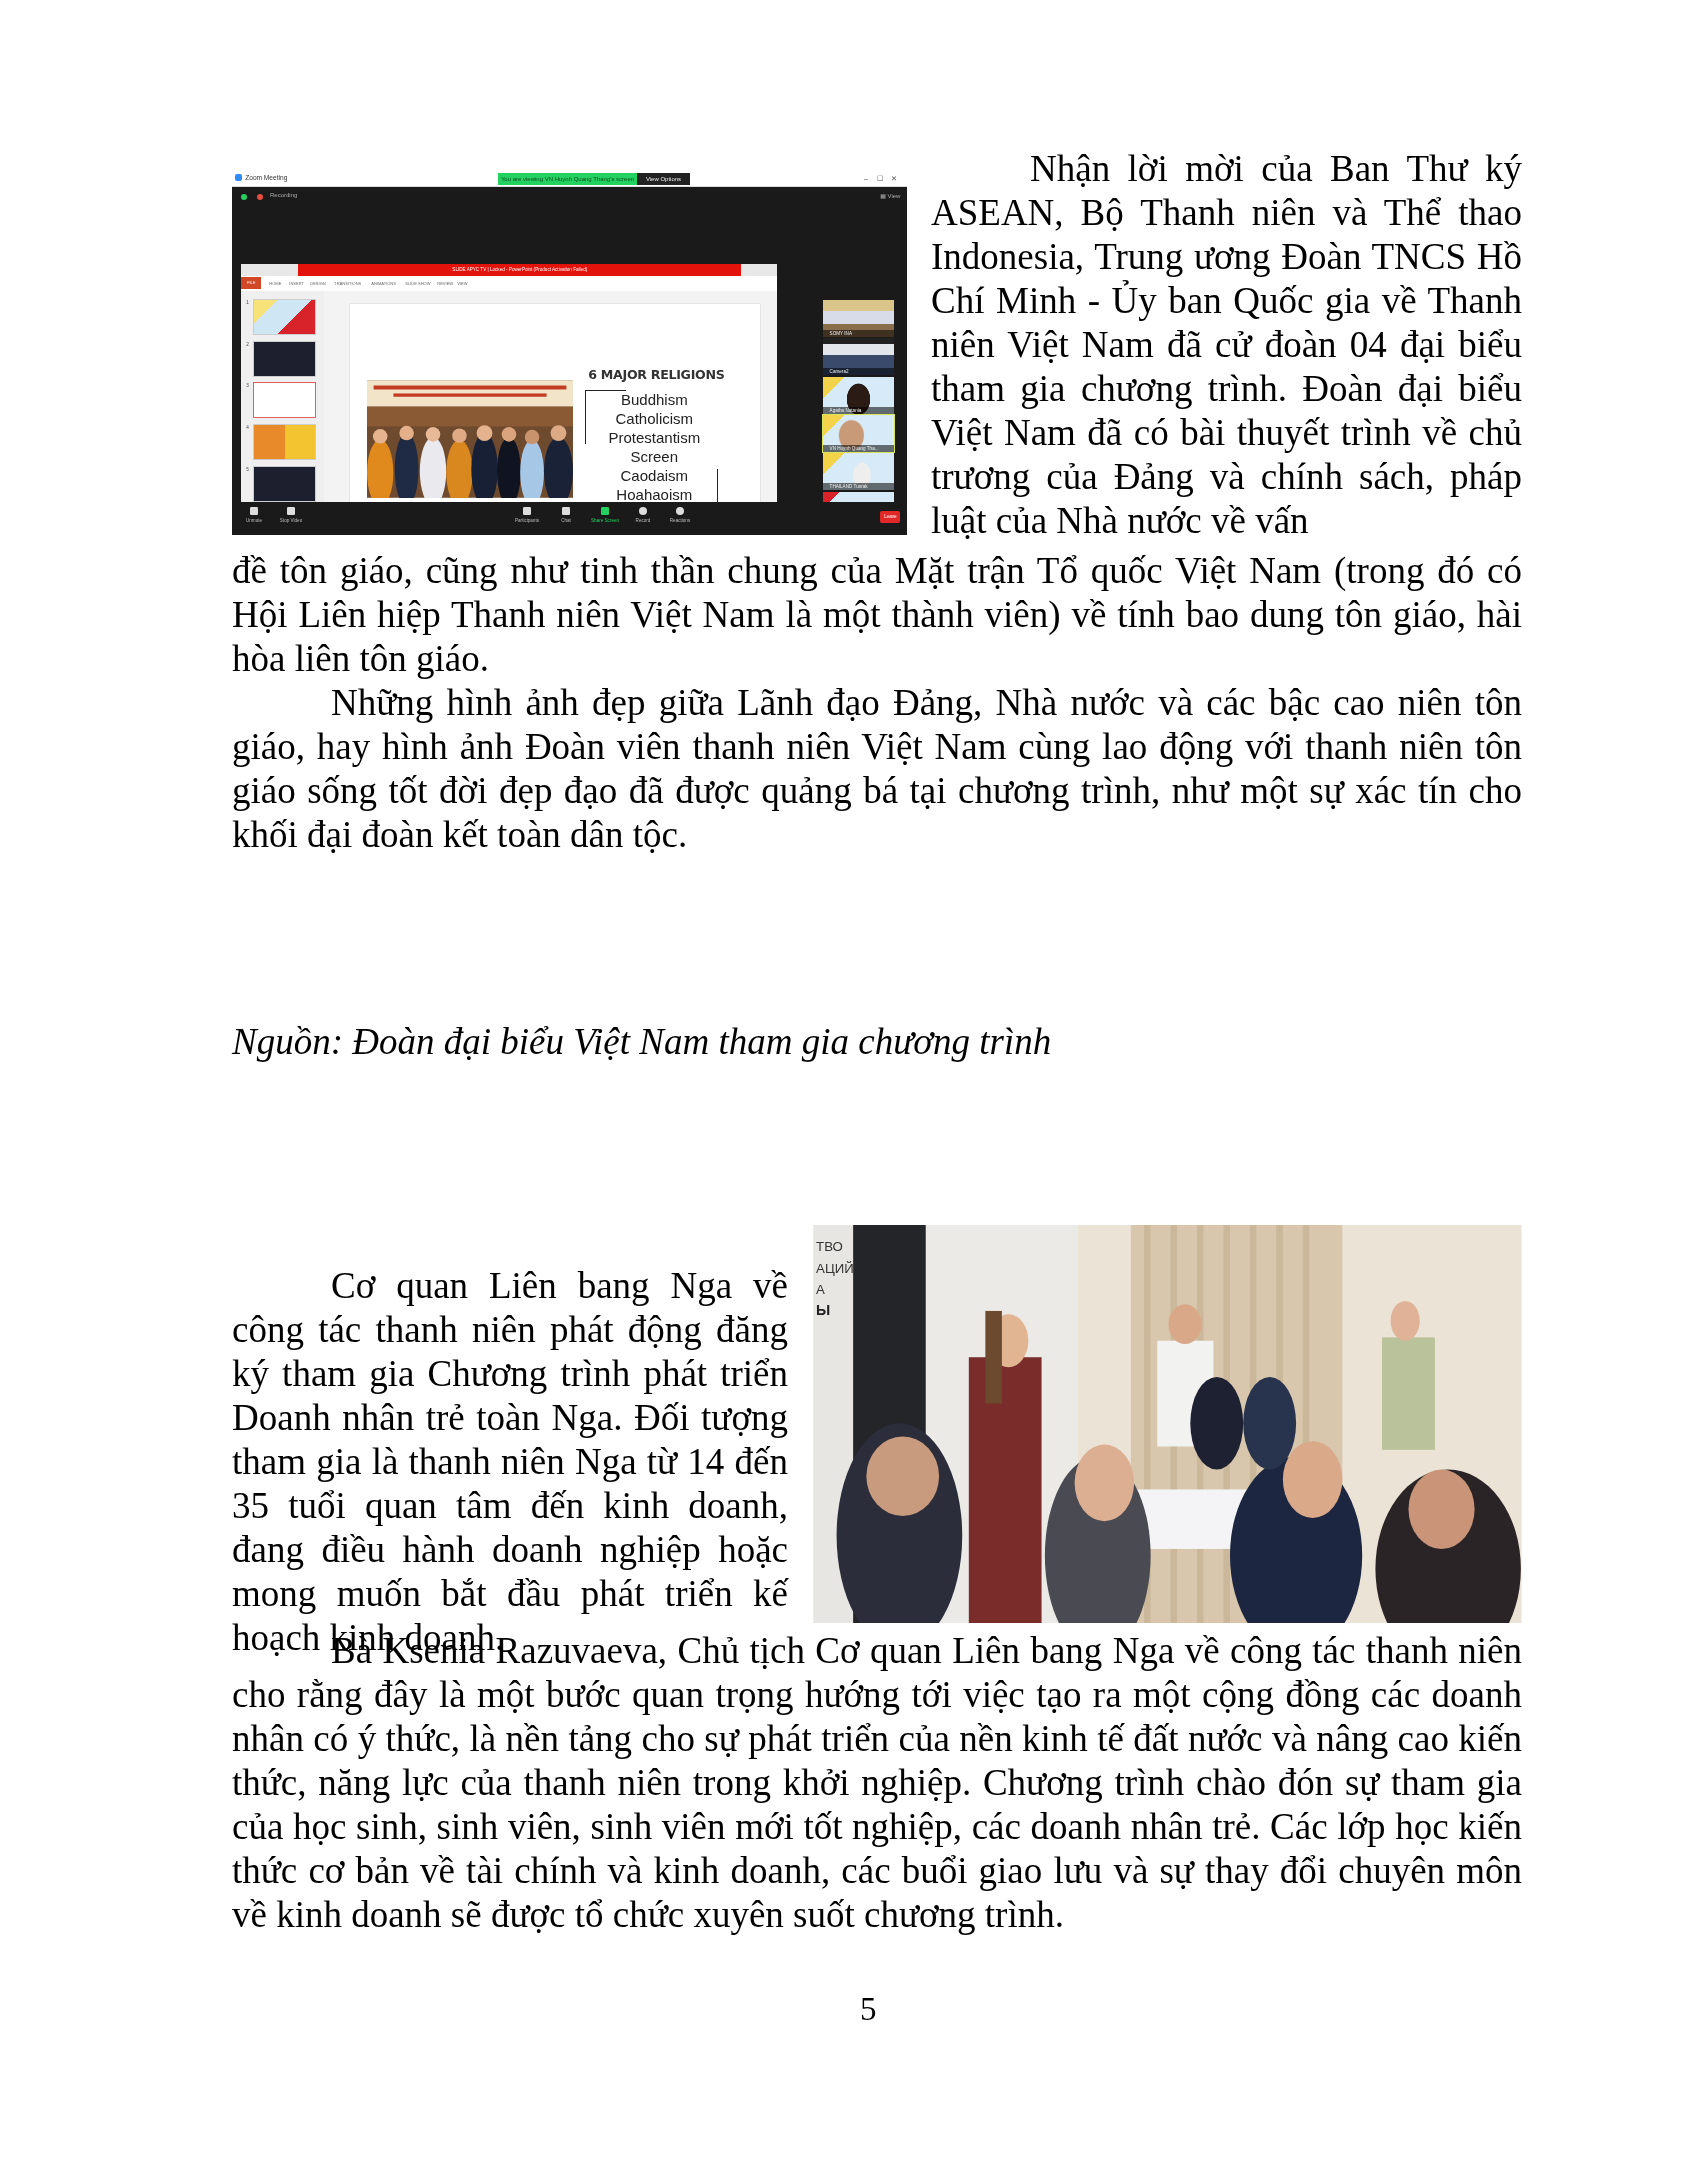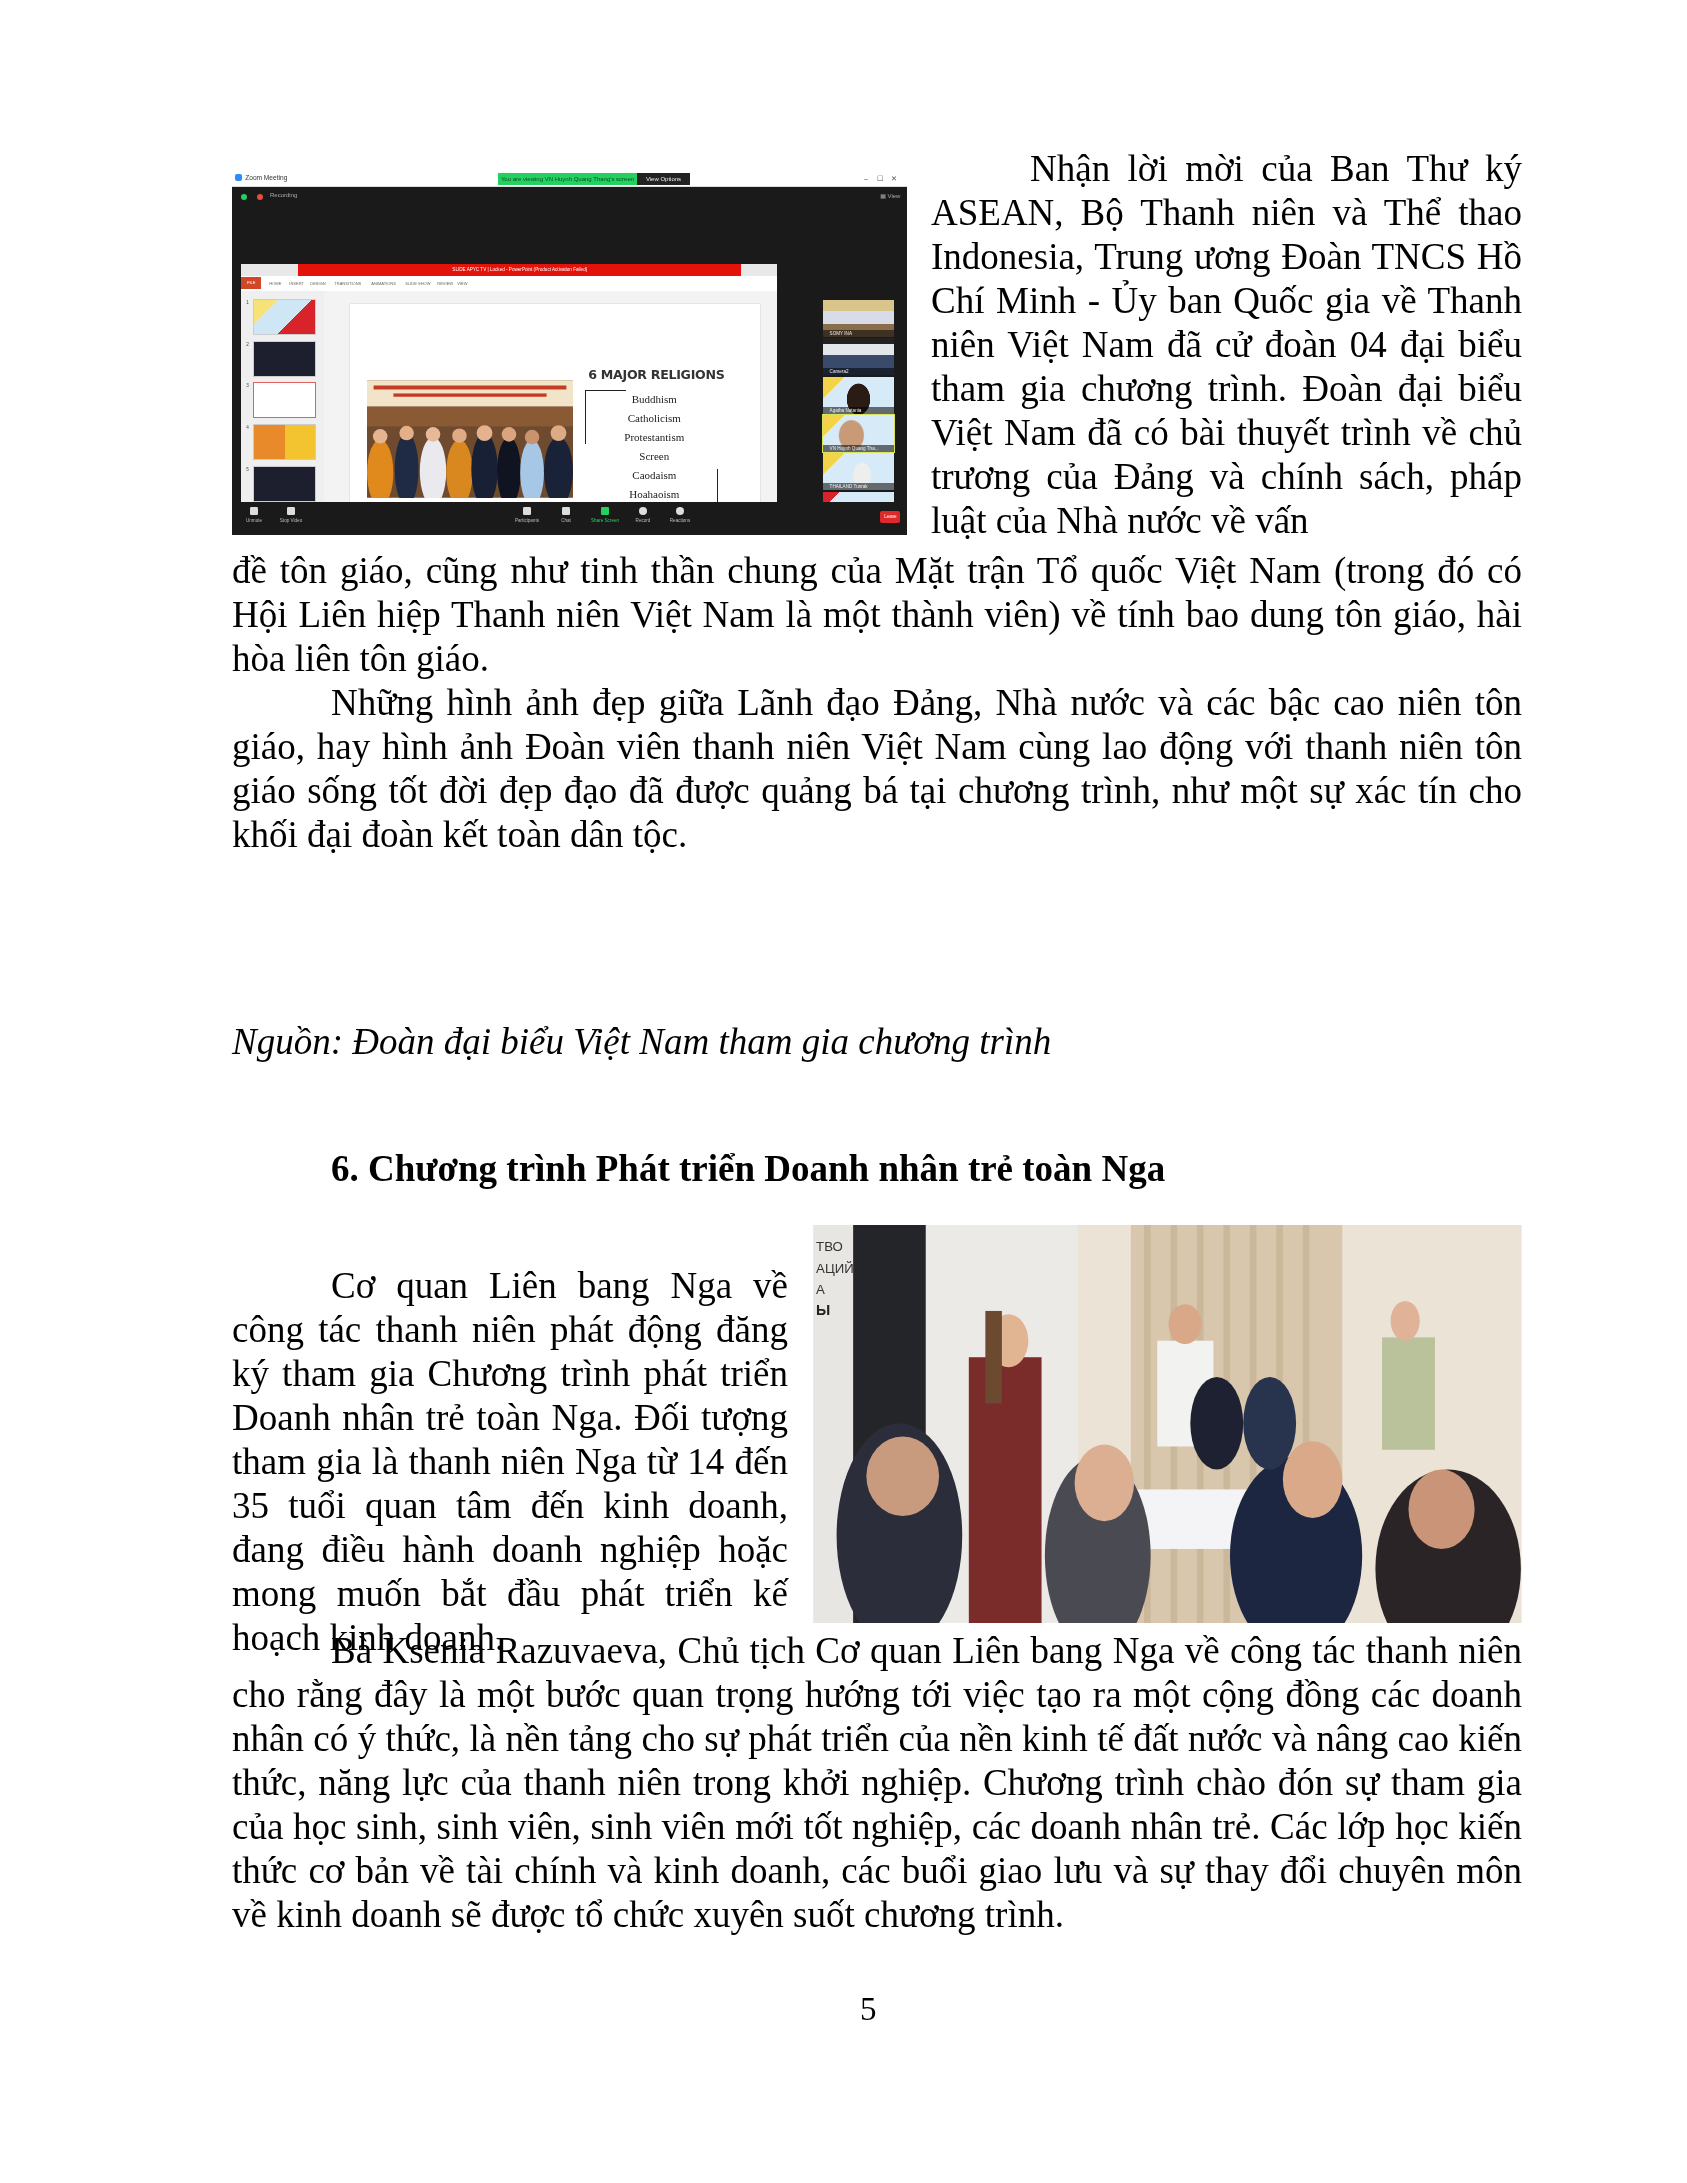--- a/index.html
+++ b/index.html
@@ -34,22 +34,22 @@
   .ppt-ribbon { position: absolute; left: 0; top: 12px; width: 100%; height: 14.6px; background: #fff;
                 font-family: "Liberation Sans", sans-serif; font-size: 4px; color: #666; }
   .ppt-file { position: absolute; left: 0; top: 1.3px; width: 20px; height: 12px; background: #d24726; color: #fff; text-align: center; line-height: 12px; }
   .ppt-tab { position: absolute; top: 4.6px; }
   .ppt-thumbs { position: absolute; left: 0; top: 26.5px; width: 83px; height: 294px; background: #efefef; }
   .thumb { position: absolute; left: 12px; width: 61px; height: 34px; border: 0.7px solid #ccc; }
   .thumb-num { position: absolute; left: -8px; top: 0; font-family: "Liberation Sans", sans-serif; font-size: 4.6px; color: #444; }
   .ppt-canvas { position: absolute; left: 109px; top: 40px; width: 410px; height: 241px; background: #fff; box-shadow: 0 0 1.3px #bbb; }
   .slide-photo { position: absolute; left: 17px; top: 112px; width: 206px; height: 235px; }
   .slide-title { position: absolute; left: 238px; top: 63px; font-family: "DejaVu Sans", sans-serif; font-weight: bold; font-size: 12.6px; color: #333; letter-spacing: -0.3px; }
-  .slide-list { position: absolute; left: 251px; top: 86px; width: 106px; text-align: center; font-family: Liberation Serif, serif;
-                font-size: 11px; line-height: 19px; color: #222; }
+  .slide-list { position: absolute; left: 251px; top: 86px; width: 106px; text-align: center; font-family: Liberation Sans, sans-serif;
+                font-size: 15px; line-height: 19px; color: #222; }
   .bracket { position: absolute; border-color: #222; border-style: solid; }
 
   .zm-gallery { position: absolute; left: 591px; top: 129px; width: 71px; height: 218px; }
   .tile { position: absolute; left: 0; width: 71px; height: 37px; background: #cfe6f5; overflow: hidden; }
   .tile-name { position: absolute; left: 0; bottom: 0; width: 100%; height: 7.3px; background: rgba(0,0,0,0.55); color: #eee;
                font-family: "Liberation Sans", sans-serif; font-size: 4.6px; line-height: 7.3px; padding-left: 6.6px; box-sizing: border-box; white-space: nowrap; }
   .tile.active { outline: 1.3px solid #d8e35a; }
   .zm-more { position: absolute; left: 26.5px; top: 218px; color: #999; font-size: 6.6px; font-family: "Liberation Sans", sans-serif; }
 
   .zm-controls { position: absolute; left: 0; top: 331px; width: 100%; height: 33px; background: #1a1a1a;
@@ -197,21 +197,20 @@
       <div class="zm-ctrl" style="left:430px"><span class="ic" style="border-radius:50%"></span><span>Reactions</span></div>
       <div class="zm-leave">Leave</div>
     </div>
   </div>
 
   <p class="para text indent" style="left:931px; top:147px; width:591px;">Nhận lời mời của Ban Thư ký ASEAN, Bộ Thanh niên và Thể thao Indonesia, Trung ương Đoàn TNCS Hồ Chí Minh - Ủy ban Quốc gia về Thanh niên Việt Nam đã cử đoàn 04 đại biểu tham gia chương trình. Đoàn đại biểu Việt Nam đã có bài thuyết trình về chủ trương của Đảng và chính sách, pháp luật của Nhà nước về vấn</p>
   <p class="para text" style="left:232px; top:549px; width:1290px;">đề tôn giáo, cũng như tinh thần chung của Mặt trận Tổ quốc Việt Nam (trong đó có Hội Liên hiệp Thanh niên Việt Nam là một thành viên) về tính bao dung tôn giáo, hài hòa liên tôn giáo.</p>
   <p class="para text indent" style="left:232px; top:681px; width:1290px;">Những hình ảnh đẹp giữa Lãnh đạo Đảng, Nhà nước và các bậc cao niên tôn giáo, hay hình ảnh Đoàn viên thanh niên Việt Nam cùng lao động với thanh niên tôn giáo sống tốt đời đẹp đạo đã được quảng bá tại chương trình, như một sự xác tín cho khối đại đoàn kết toàn dân tộc.</p>
   <p class="para text" style="left:232px; top:1020px; width:1290px; text-align:left; font-style:italic;">Nguồn: Đoàn đại biểu Việt Nam tham gia chương trình</p>
 
-  <h2 class="para" style="left:331px; top:1147px; font-size:37px; line-height:44px; font-weight:bold;">6. Chương trình Phát triển Doanh nhân trẻ toàn Nga</h2>
 
   <p class="para text indent" style="left:232px; top:1264px; width:556px;">Cơ quan Liên bang Nga về công tác thanh niên phát động đăng ký tham gia Chương trình phát triển Doanh nhân trẻ toàn Nga.  Đối tượng tham gia là thanh niên Nga từ 14 đến 35 tuổi quan tâm đến kinh doanh, đang điều hành doanh nghiệp hoặc mong muốn bắt đầu phát triển kế hoạch kinh doanh.</p>
 
   <svg class="photo-russia" viewBox="0 0 1071 602">
     <rect width="1071" height="602" fill="#ebe3d6"></rect>
     <rect x="0" y="0" width="60" height="602" fill="#e8e6e2"></rect>
     <rect x="60" y="0" width="110" height="602" fill="#232529"></rect>
     <rect x="170" y="0" width="230" height="602" fill="#eceae6"></rect>
     <rect x="480" y="0" width="320" height="602" fill="#d8c7ad"></rect>
     <g fill="#cbb89b">

